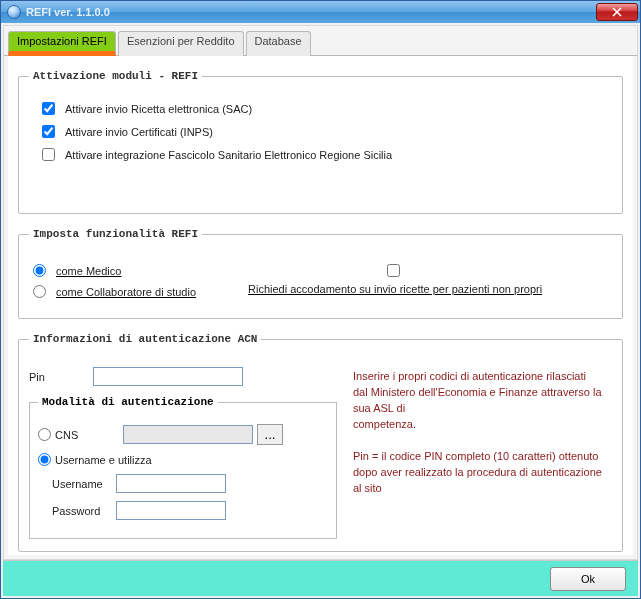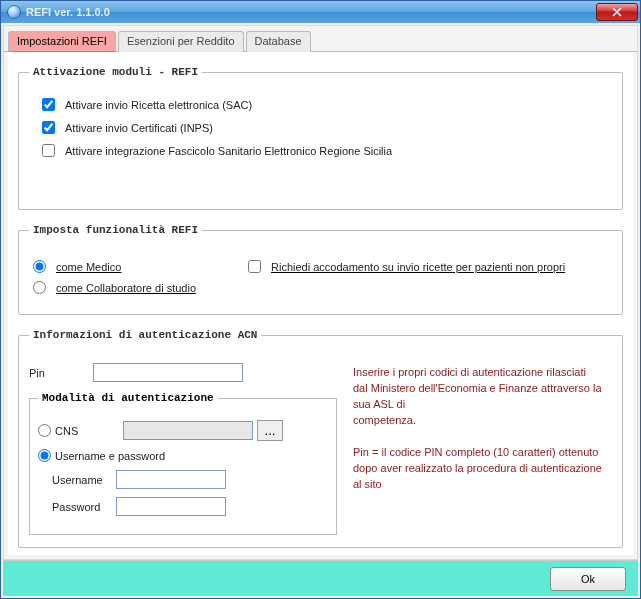--- a/index.html
+++ b/index.html
@@ -44,21 +44,21 @@
     border-bottom:1px solid #b9b9b9;
     background:#f4f4f4;
   }
   .tab {
     padding:3px 8px 4px 8px;
     border:1px solid #b9b9b9; border-bottom:none;
     border-radius:3px 3px 0 0;
     background:#ebebeb; color:#444; cursor:pointer;
     position:relative; top:1px;
   }
-  .tab.active { background:#fca5a5; border-bottom:1px solid #f97316; color:#000;}
+  .tab.active { background:#84cc16; border-bottom:5px solid #f97316; color:#000;}
   .content {
     flex:1; background:#fff; margin:0 4px 4px 4px;
     padding:8px 10px;
     overflow:auto;
   }
   fieldset.group {
     border:1px solid #bcbcbc;
     border-radius:2px;
     margin:6px 0 14px 0;
     padding:14px 10px 12px 10px;
@@ -86,21 +86,21 @@
     width:26px; height:21px; border:1px solid #999; background:#efefef;
     cursor:pointer; margin-left:4px; display:flex;align-items:center;justify-content:center;
   }
   fieldset.inner-group {
     border:1px solid #bcbcbc;
     margin:10px 0 0 0; padding:8px 8px 10px 8px;
   }
   fieldset.inner-group > legend { font-weight:bold; padding:0 4px; }
   .func-row { display:flex; align-items:flex-start; gap:30px; margin-top:6px;text-decoration:underline; }
   .func-left .row { margin:4px 0 8px 4px; }
-  .func-right .row { margin:4px 17px 8px 0; }
+  .func-right .row { margin:4px 17px 8px 0;flex-direction:column; }
   .bottom-bar {
     height:36px; border-top:1px solid #c9c9c9;
     background:#5eead4;
     display:flex; align-items:center; justify-content:flex-end;
     padding-right:12px;
     margin:0 2px 2px 2px;
   }
   button.ok {
     min-width:76px; height:24px;
     border:1px solid #8a8a8a; border-radius:3px;
@@ -187,21 +187,21 @@
               <div class="formrow">
                 <input type="radio" name="authmode" style="">
                 <span class="radiolabel" style="width:46px">CNS</span>
                 <input class="txt disabled" style="width: 130px;" disabled="">
                 <button class="btn-dots">
                     <span>...</span>
                   </button>
               </div>
               <div class="formrow">
                 <input type="radio" name="authmode" checked="" style="">
-                <span class="radiolabel">Username e password</span>
+                <span class="radiolabel">Username e utilizza</span>
               </div>
               <div class="formrow" style="margin-left:14px">
                 <label class="lbl">Username</label>
                 <input class="txt" style="width: 110px;" value="">
               </div>
               <div class="formrow" style="margin-left:14px">
                 <label class="lbl">Password</label>
                 <input class="txt" type="password" style="width: 110px;" value="">
               </div>
             </fieldset>

